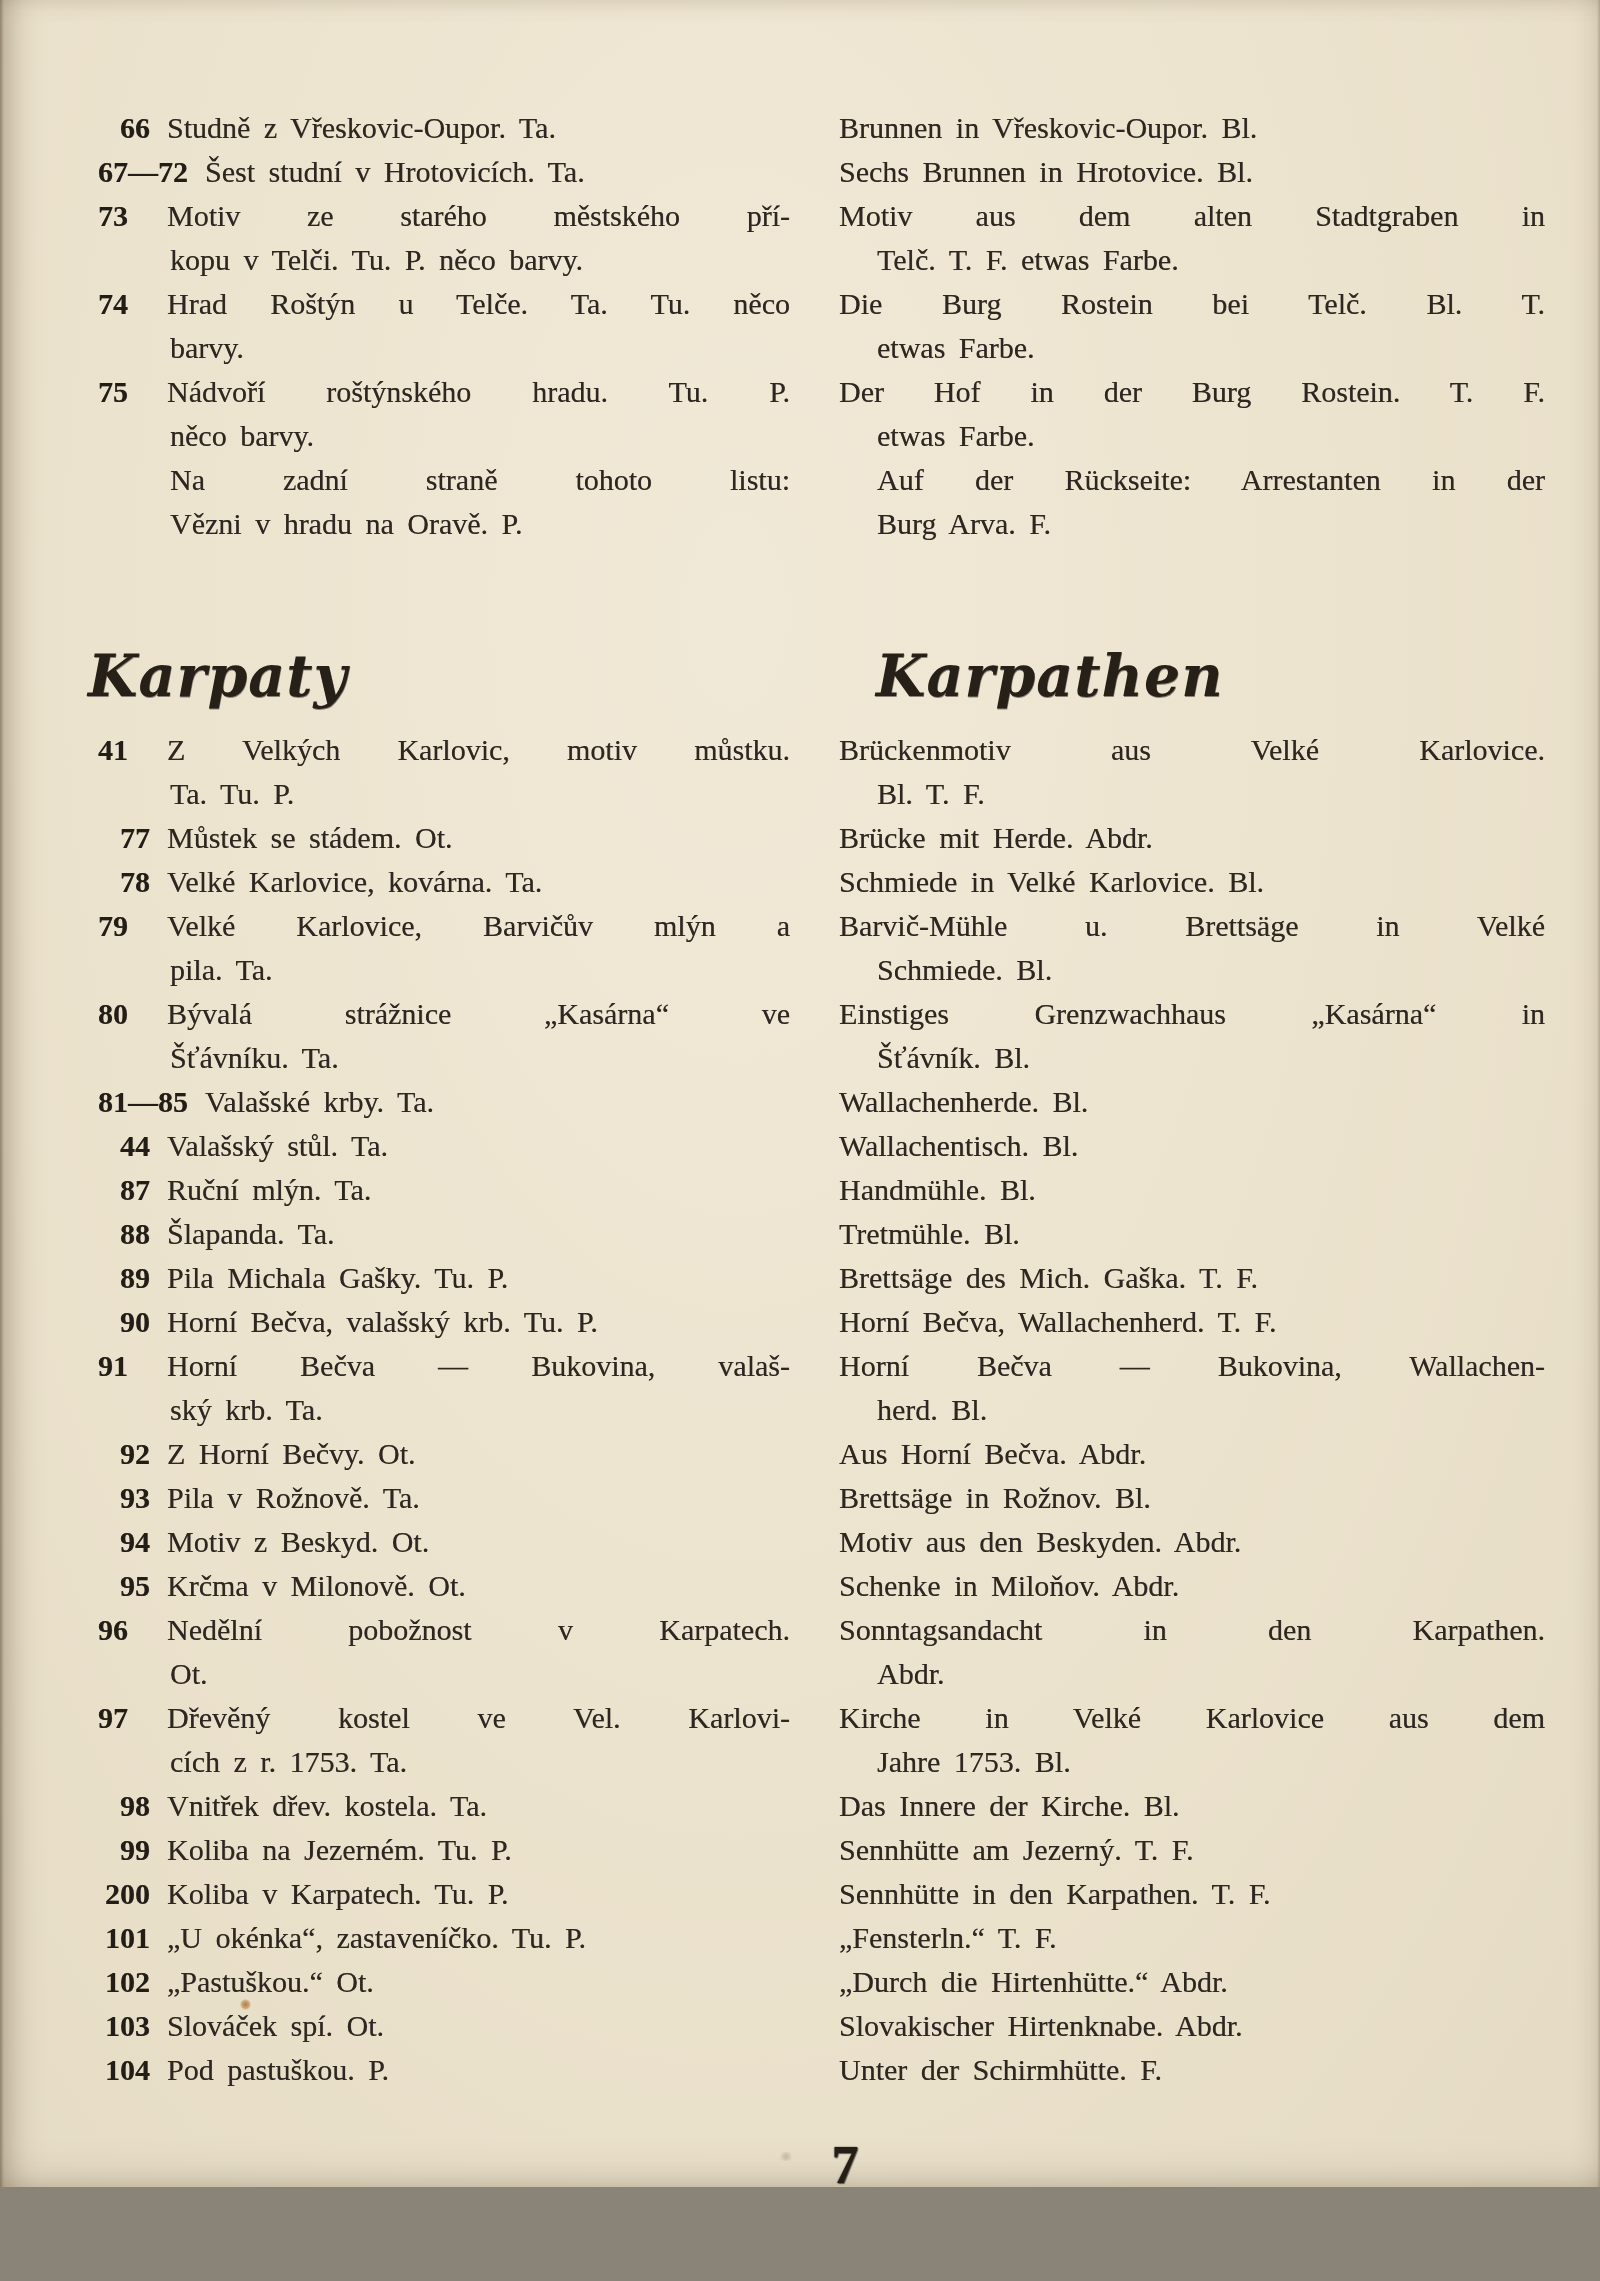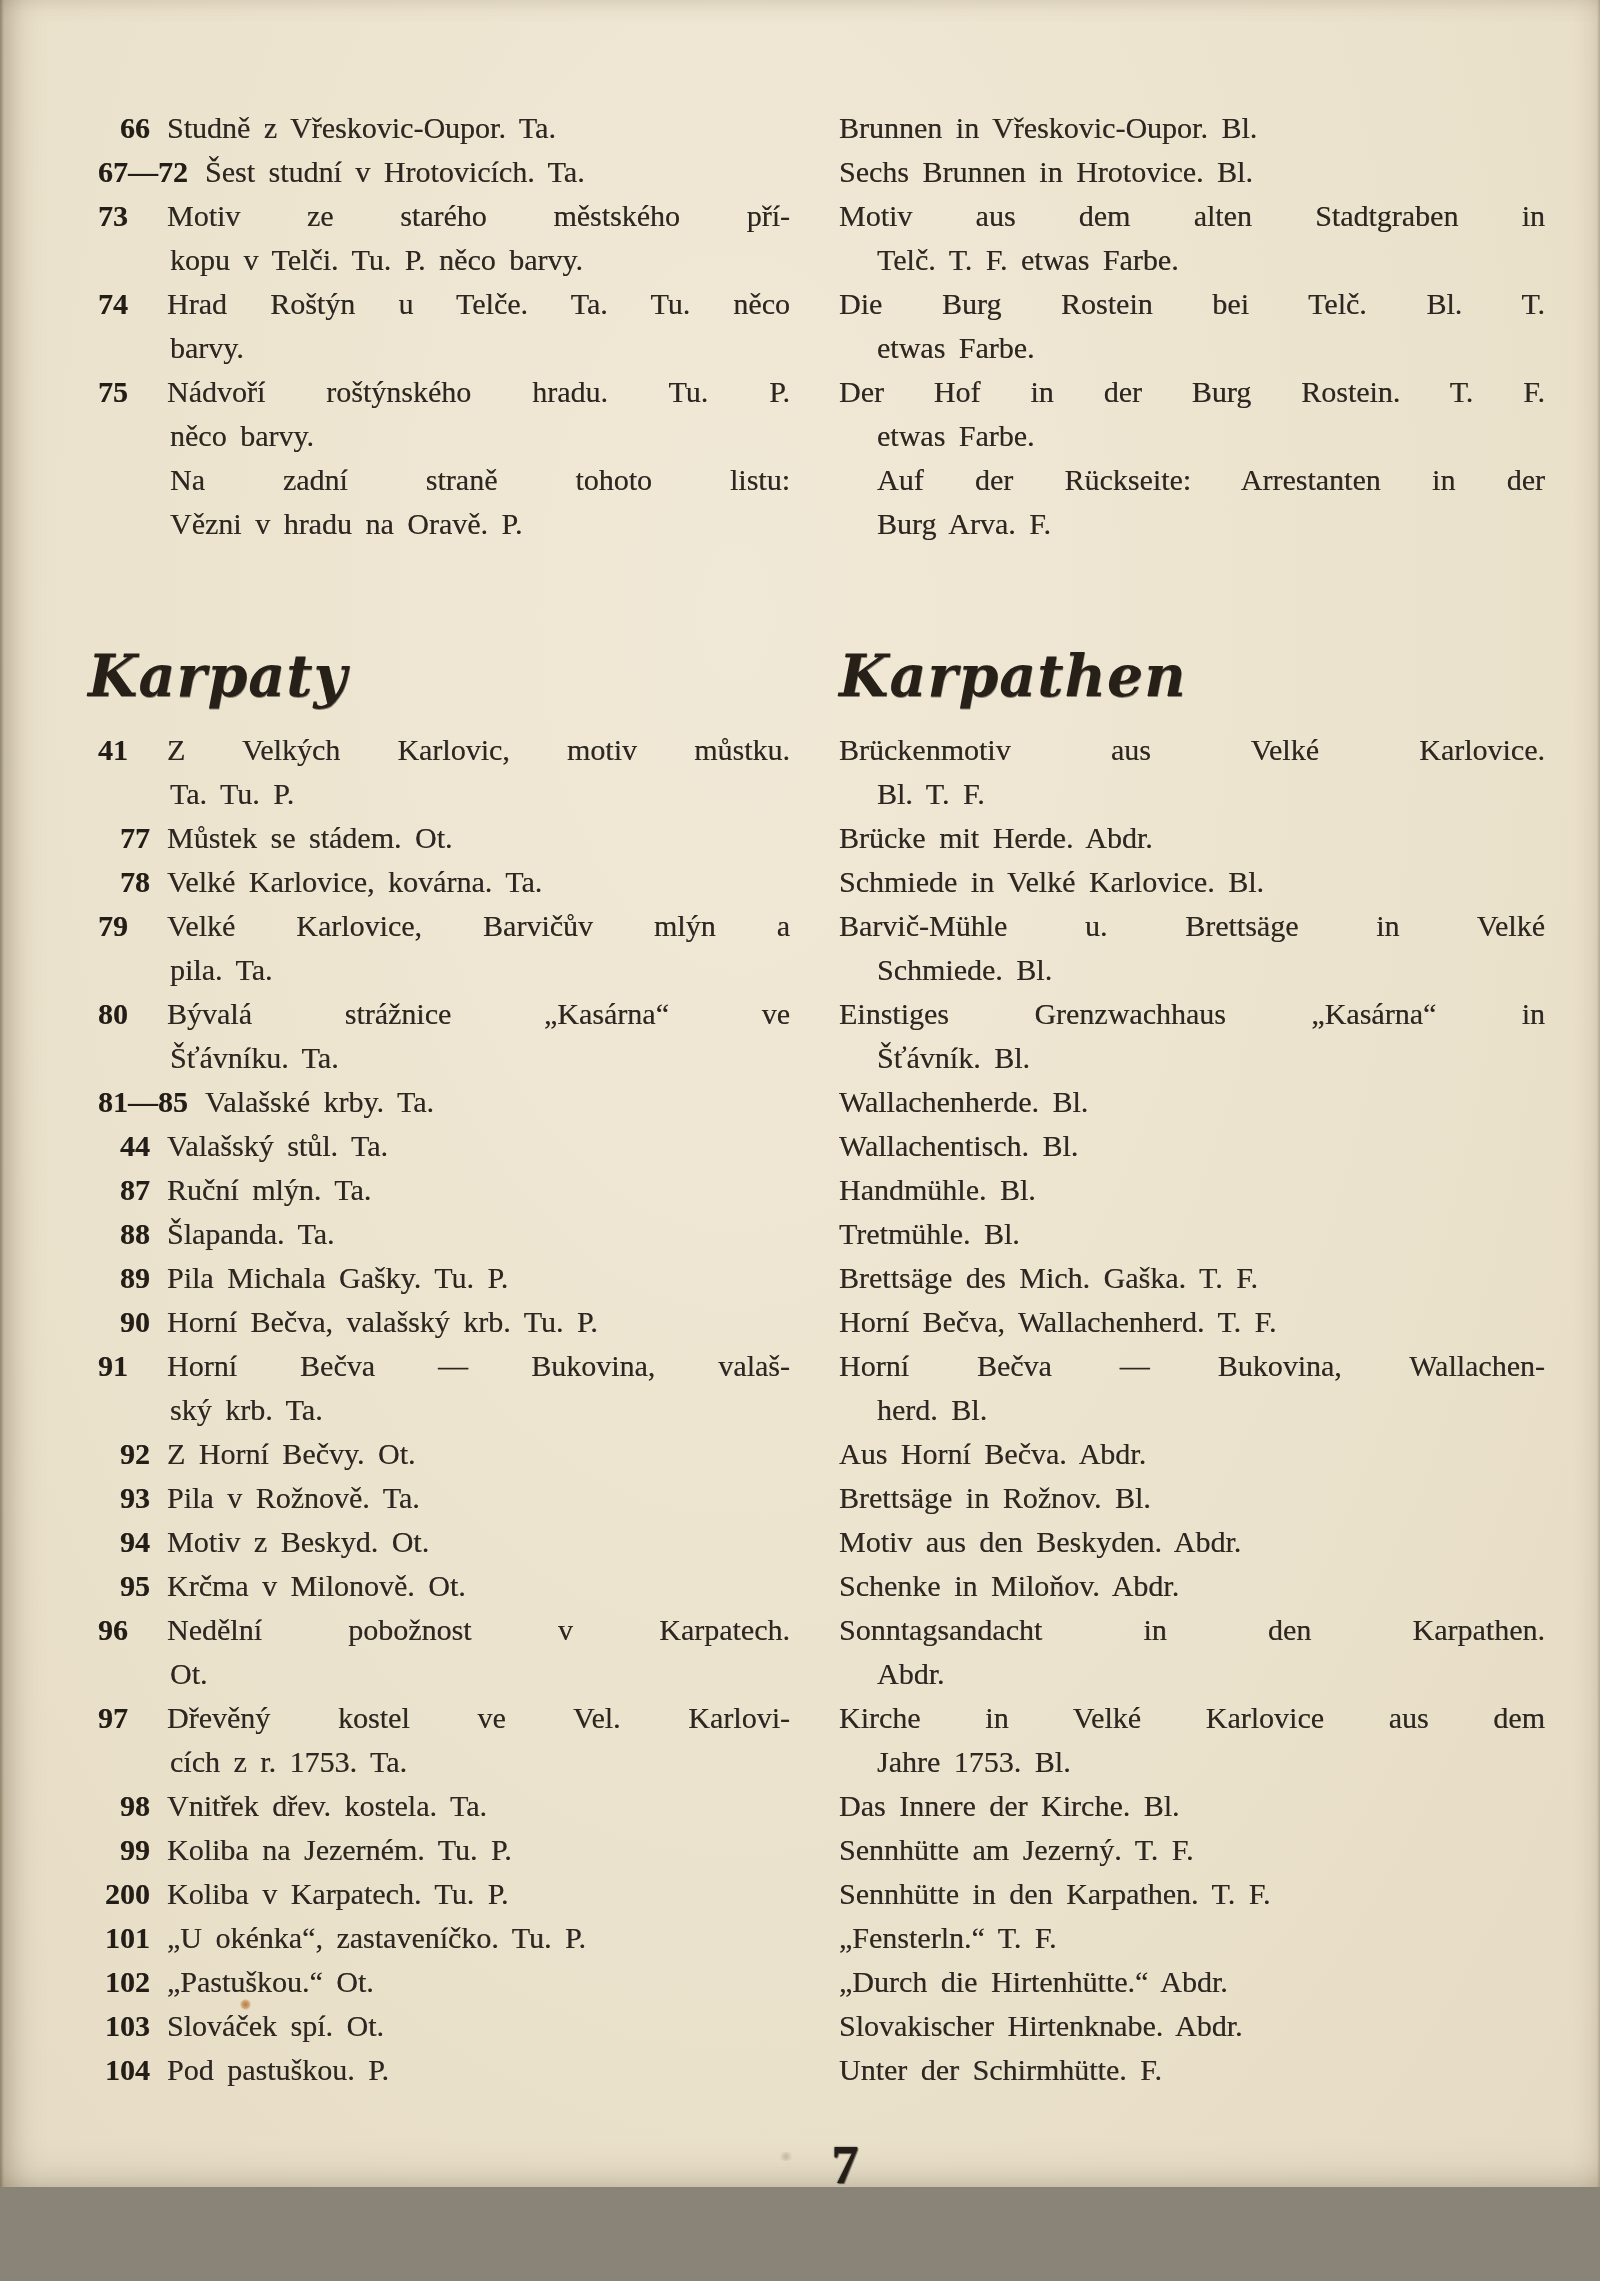--- a/index.html
+++ b/index.html
@@ -42,21 +42,21 @@
   }
 
   .headings { position:absolute; top:644px; left:0; width:1600px; height:80px;padding-left:32px; }
   .heading {
     position:absolute; font-family:"DejaVu Serif", serif;
     font-style:italic; font-weight:bold; font-size:57px; line-height:64px;
     color:#272019; letter-spacing:1px;
     text-shadow:0.5px 0.5px 0.6px rgba(39,32,25,0.5);
   }
   .h-cz { left:88px; }
-  .h-de { left:839px; }
+  .h-de { left:876px; }
 
   .pageno {
     position:absolute; top:2134px; left:800px; width:90px;
     font-size:54px; font-weight:bold; color:#241e18; text-align:center;
     text-shadow:0 0 1.5px rgba(36,30,24,0.9), 1px 1px 1px rgba(36,30,24,0.6);
   }
 
   .speck-orange {
     position:absolute; left:240px; top:1999px; width:11px; height:11px; border-radius:50%;
     background:radial-gradient(circle, rgba(181,114,47,0.9) 0%, rgba(181,114,47,0.55) 45%, rgba(181,114,47,0) 75%);

